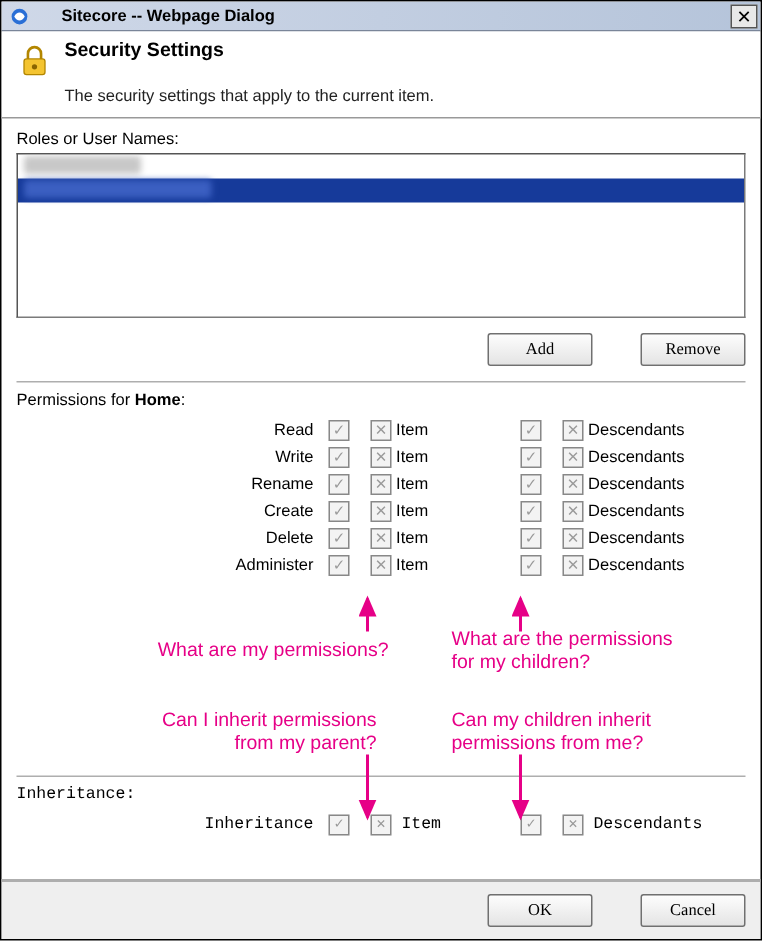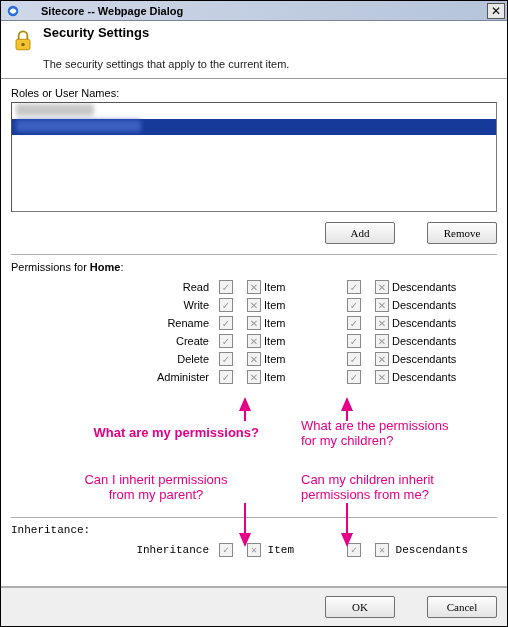--- a/index.html
+++ b/index.html
@@ -262,23 +262,23 @@
       <span><span class="checkx" style="margin-left:-12px;">✕</span> <span>Descendants</span></span>
     </div>
   </div>
 </div>
 
 <div class="footer">
   <div class="btn">OK</div>
   <div class="btn">Cancel</div>
 </div>
 
-<div class="annot" style="left:68px; top:425px; text-align:right; width:190px;font-weight:bold;">What are my permissions?</div>
+<div class="annot" style="left:68px; top:425px; text-align:right; width:190px;">What are my permissions?</div>
 <div class="annot" style="left:300px; top:418px; width:200px;">What are the permissions<br>for my children?</div>
-<div class="annot" style="left:60px; top:472px; width:190px; text-align:center;">Can I inherit permissions<br>from my parent?</div>
+<div class="annot" style="left:60px; top:472px; width:190px; text-align:right;">Can I inherit permissions<br>from my parent?</div>
 <div class="annot" style="left:300px; top:472px; width:200px;">Can my children inherit<br>permissions from me?</div>
 
 <svg class="arrows">
   <defs>
     <marker id="ahead" markerWidth="8" markerHeight="8" refX="6" refY="3" orient="auto">
       <polygon points="0,0 7,3 0,6"></polygon>
     </marker>
   </defs>
   <line x1="244" y1="420" x2="244" y2="398" marker-end="url(#ahead)"></line>
   <line x1="346" y1="420" x2="346" y2="398" marker-end="url(#ahead)"></line>

